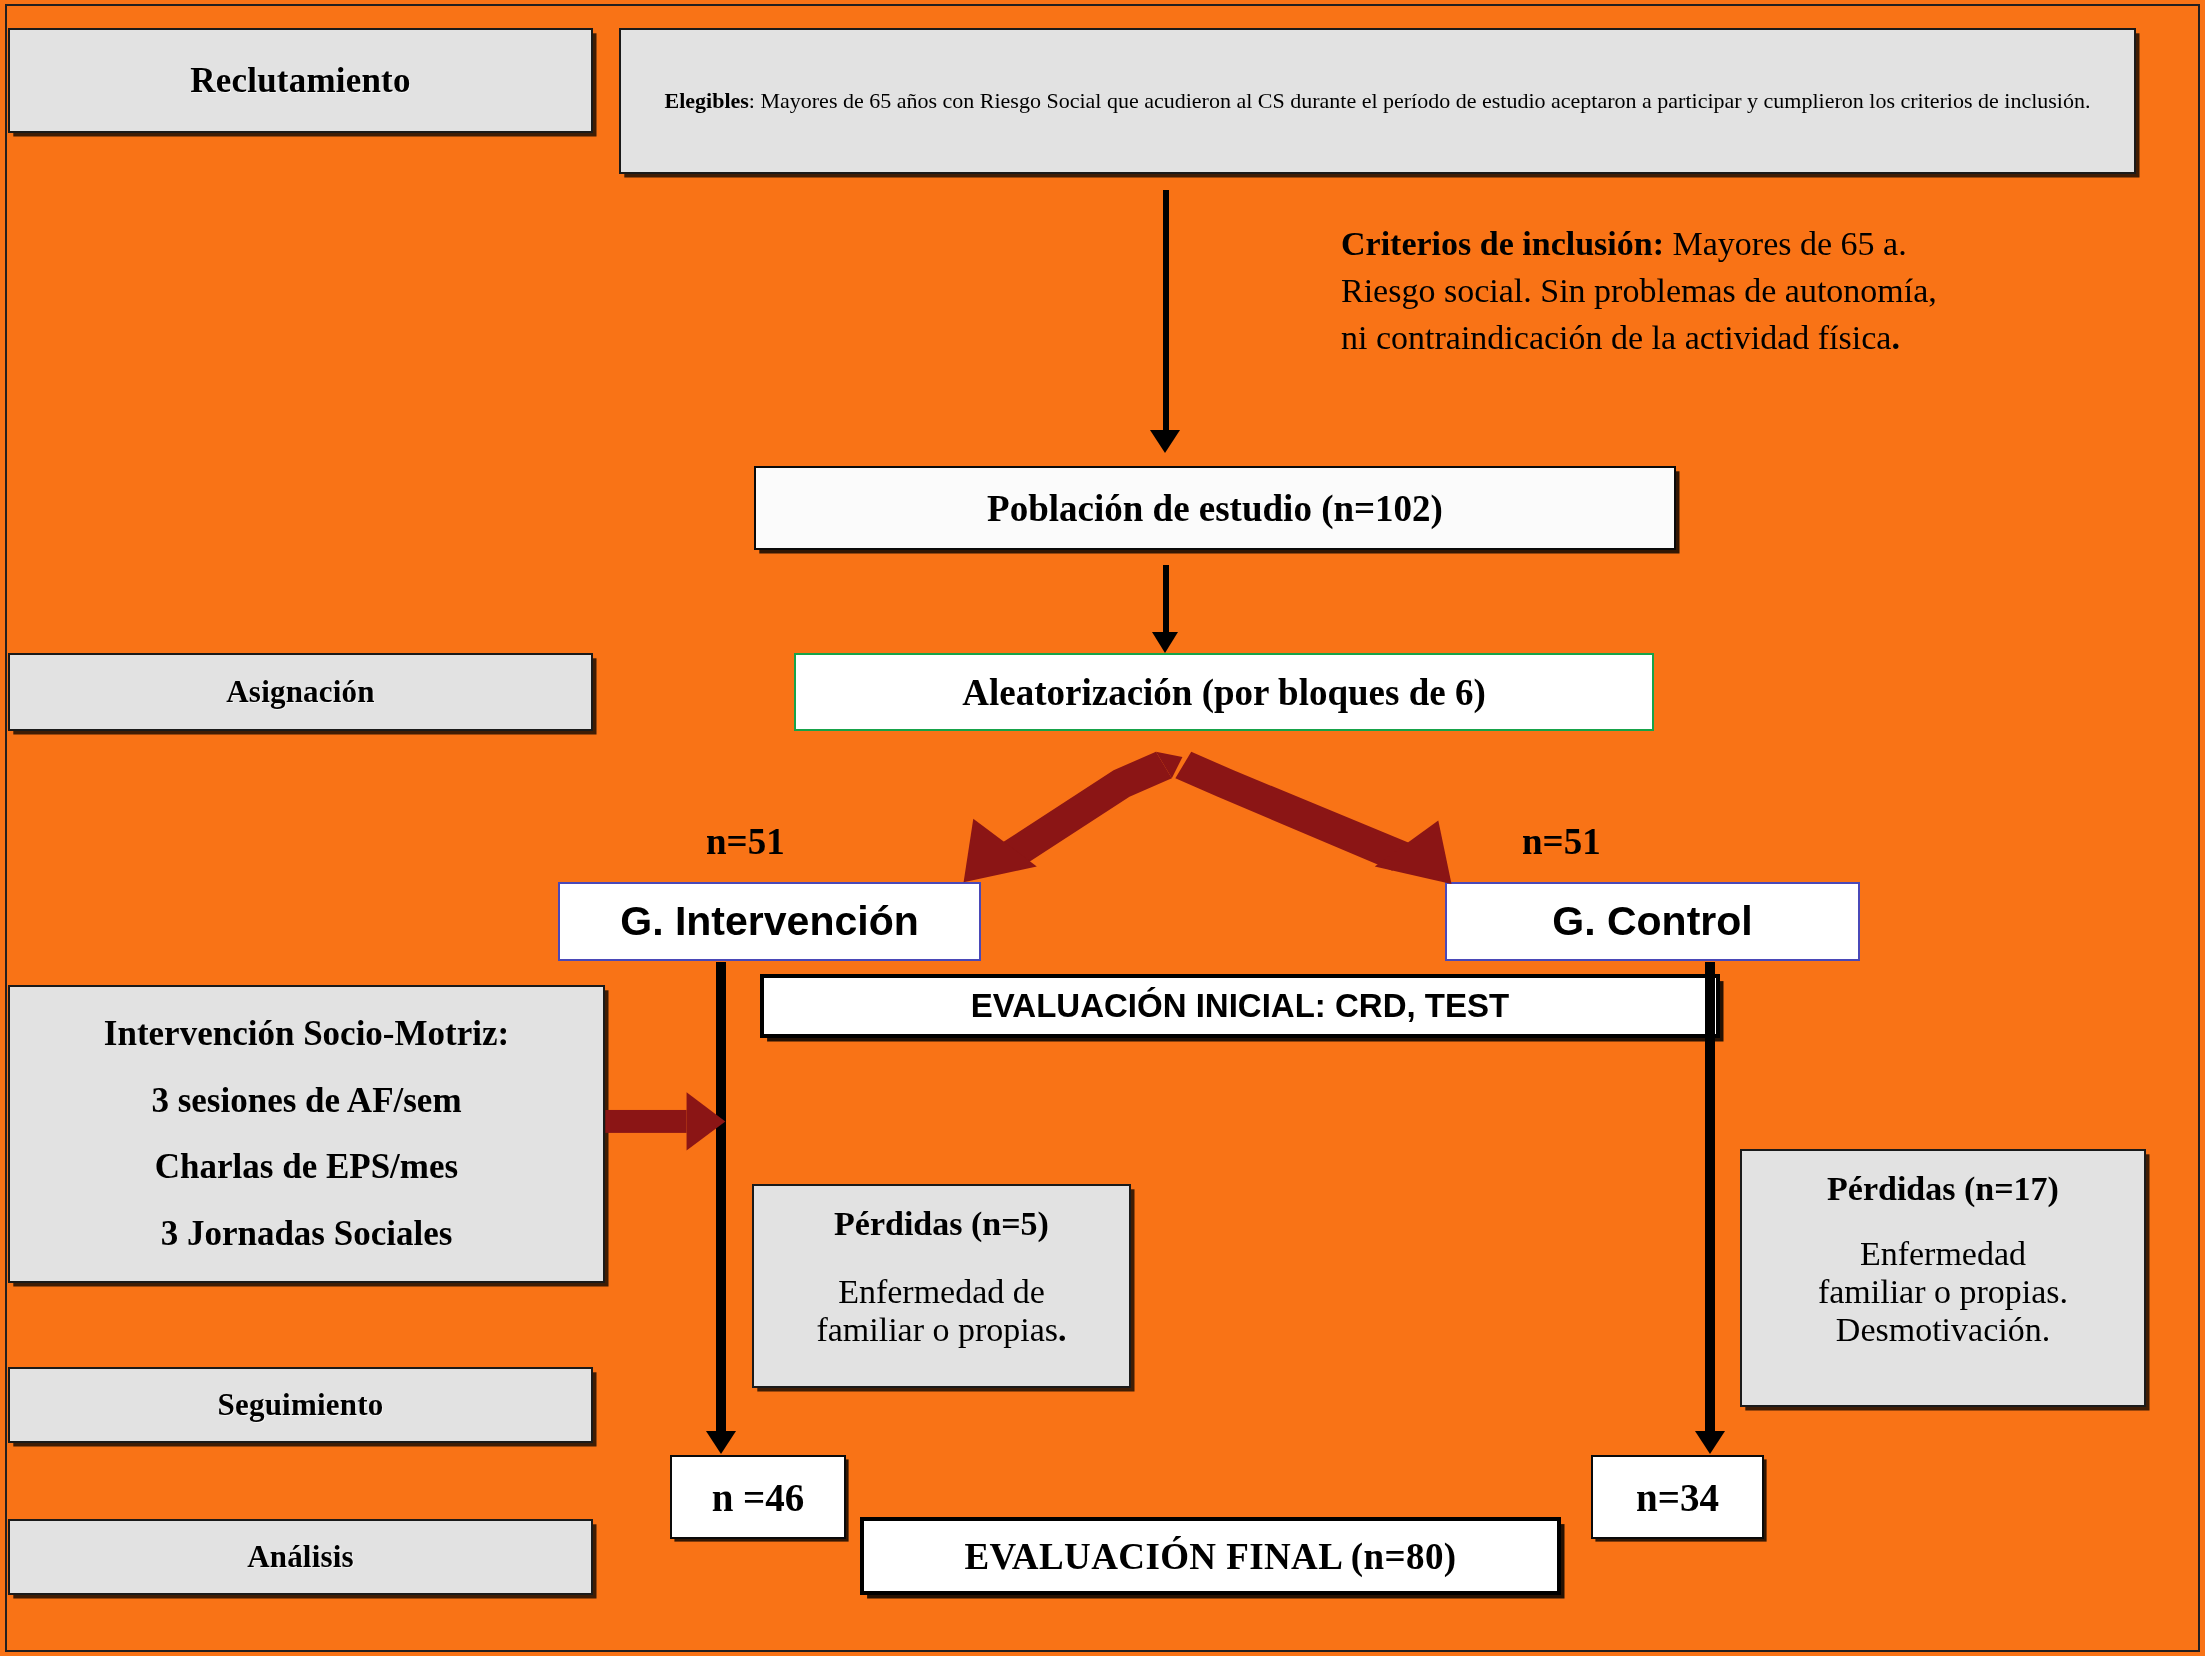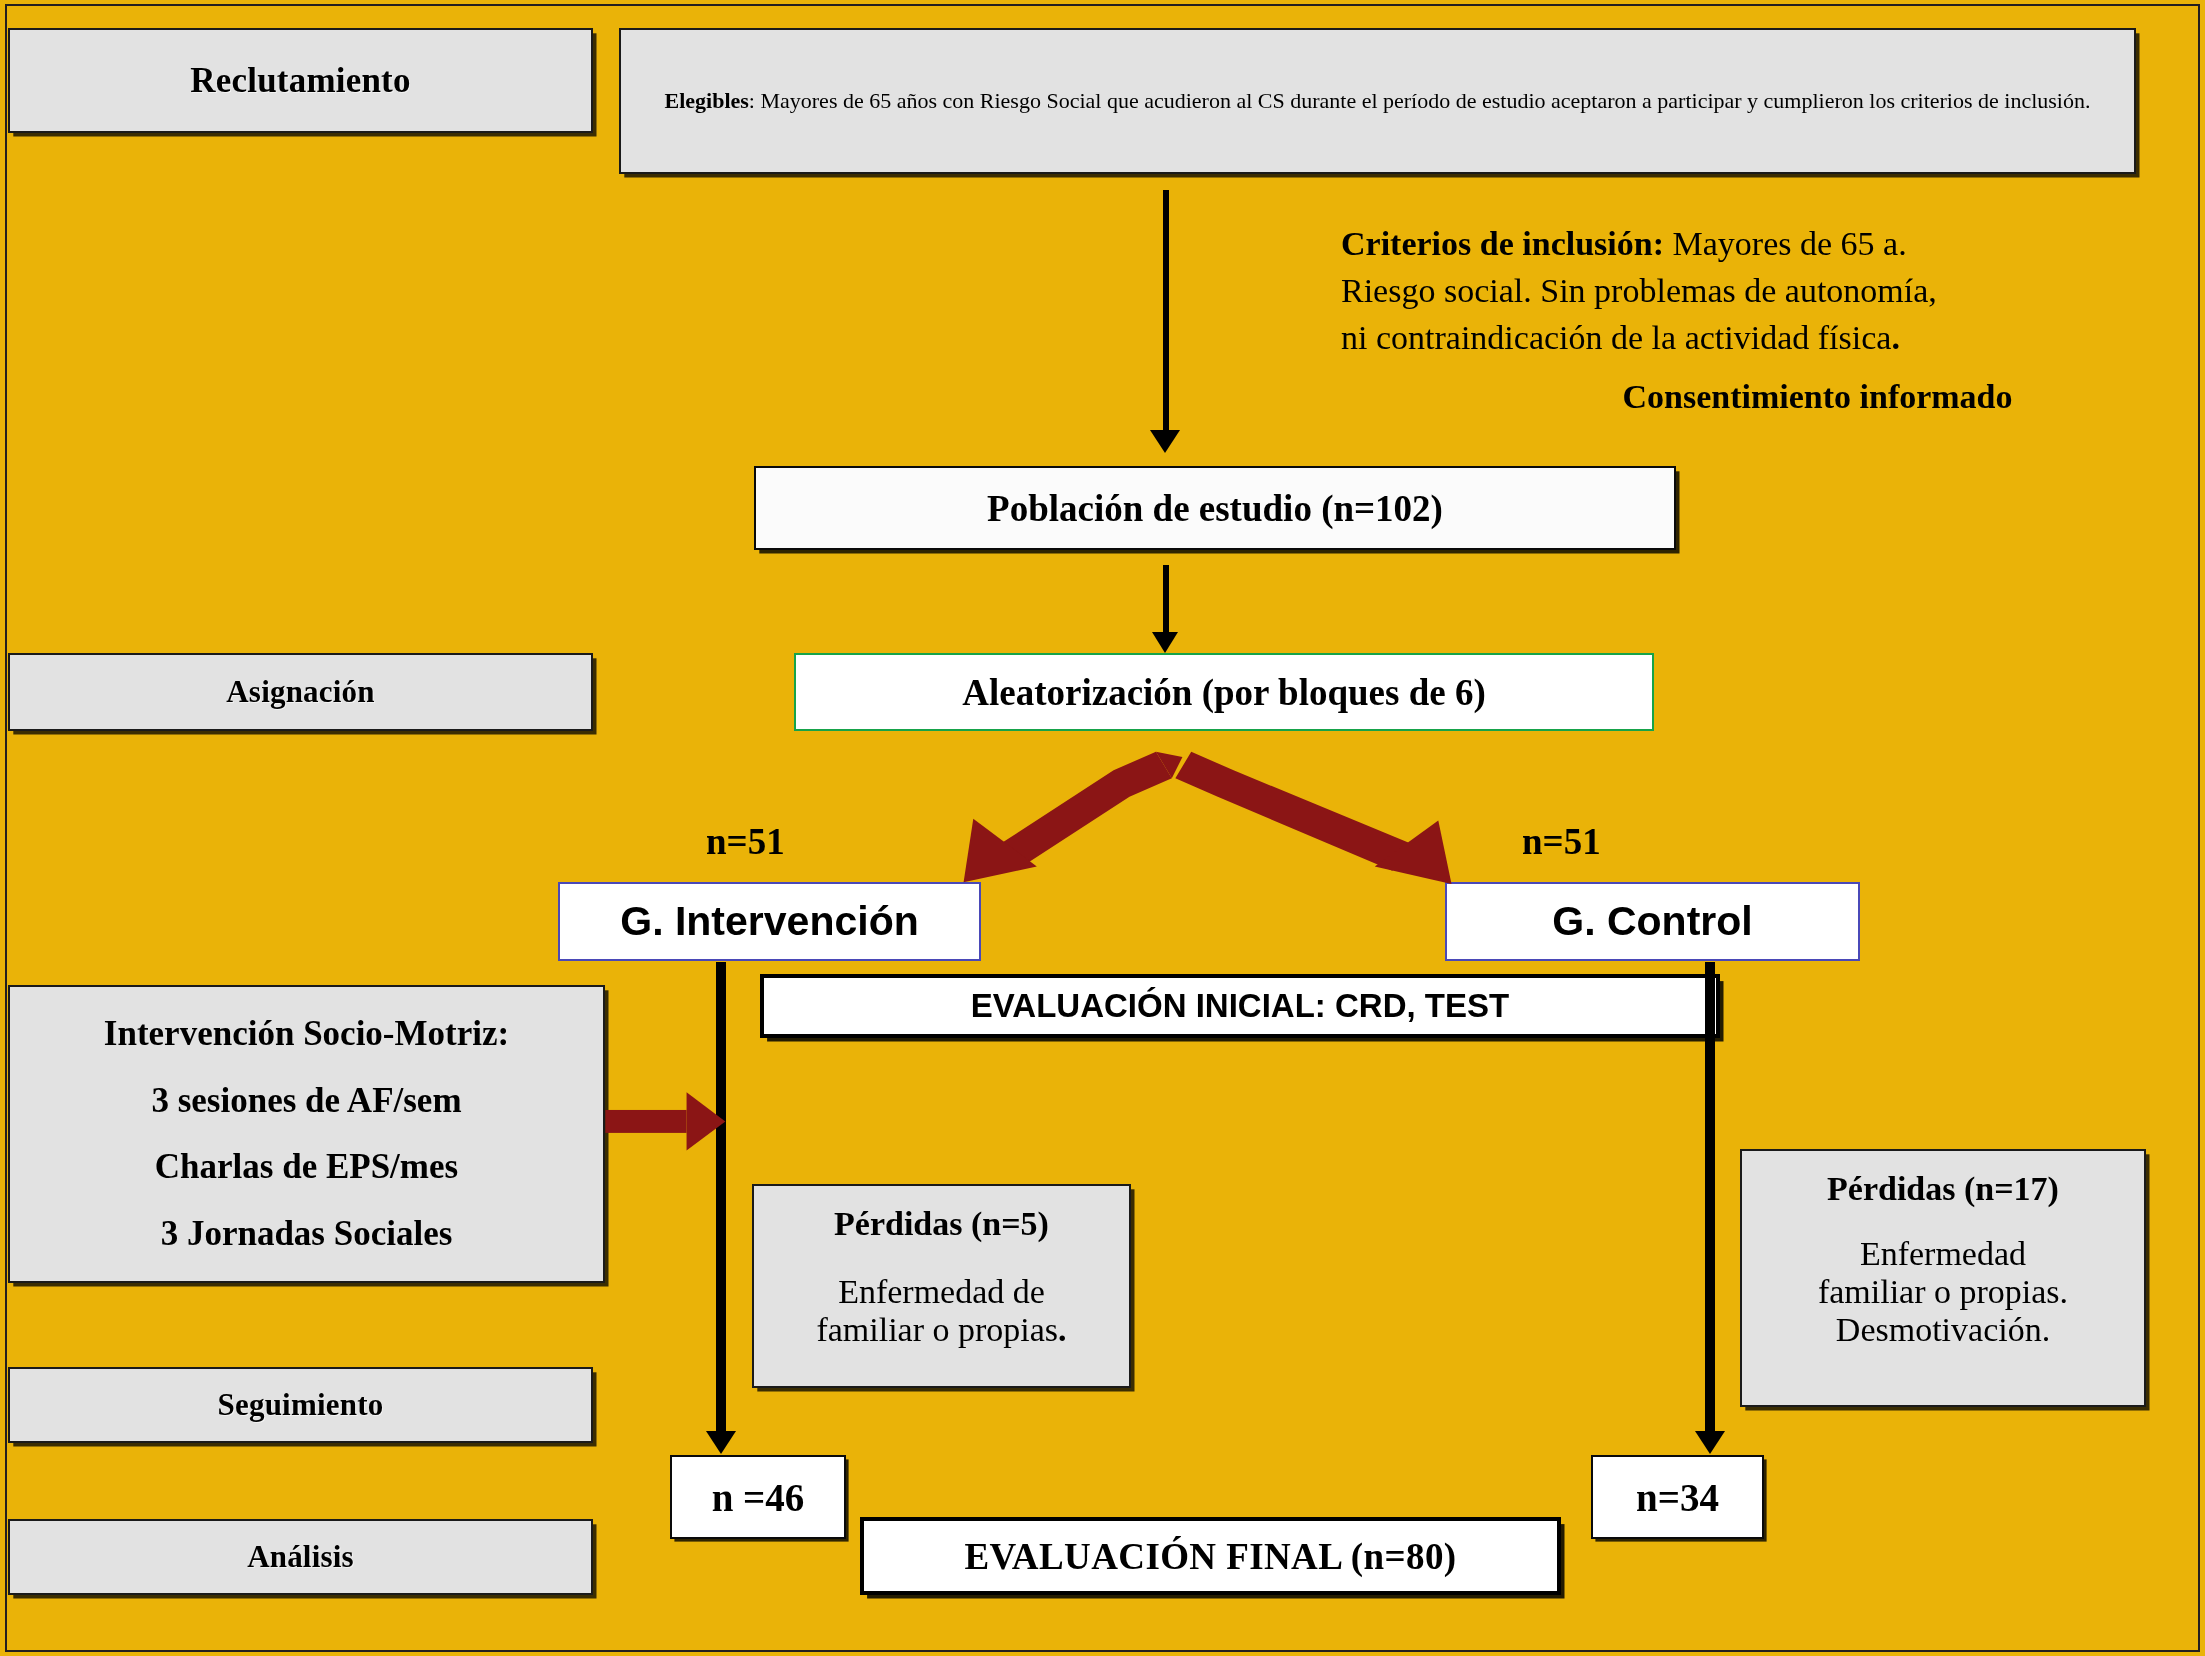--- a/index.html
+++ b/index.html
@@ -1,20 +1,20 @@
 <!DOCTYPE html>
 <html style="font-size:14px"><head>
 <meta charset="utf-8">
 <style>
   html,body{margin:0;padding:0;background:#ffffff;}
   body{font-family:"Liberation Serif", serif;}
   #canvas{
     position:relative;
     width:2206px;height:1657px;
-    background:#eab308;
+    background:#f97316;
     overflow:hidden;
   }
   
   .frame{
     position:absolute;
     left:5.3px;top:3.5px;width:2195px;height:1648px;
     border:2.6px solid #231f20;
     box-sizing:border-box;
   }
   .box{
@@ -132,21 +132,20 @@
   </div>
 
   <div class="ftext" style="left:1341px;top:221px;width:847px;font-size:34px;">
     <div style="white-space:nowrap;">
       <span class="serif-b">Criterios de inclusión:</span><span class="serif-r"> Mayores de 65 a.</span>
     </div>
     <div class="serif-r" style="white-space:nowrap;">Riesgo social. Sin problemas de autonomía,</div>
     <div style="white-space:nowrap;">
       <span class="serif-r">ni contraindicación de la actividad física</span><span class="serif-b">.</span>
     </div>
-    <div class="serif-b" style="text-align:center;padding-left:106px;margin-top:12.4px;">Consentimiento informado</div>
   </div>
 
   <div class="box white" style="left:754px;top:466px;width:922px;height:84px;">
     <span class="serif-b" style="font-size:37px;">Población de estudio (n=102)</span>
   </div>
 
   <div class="box green" style="left:794px;top:653px;width:860px;height:78px;">
     <span class="serif-b" style="font-size:37px;">Aleatorización (por bloques de 6)</span>
   </div>
 

